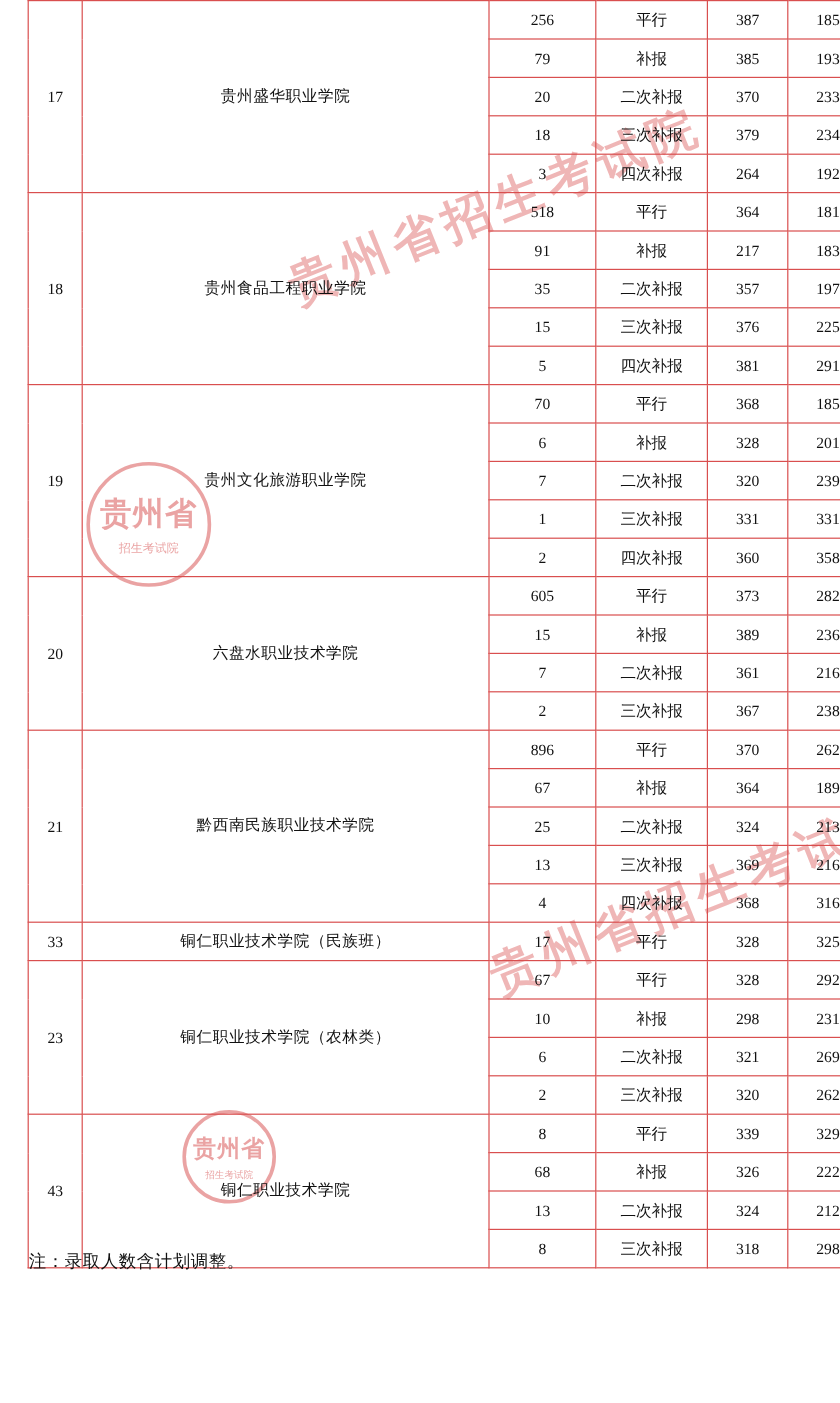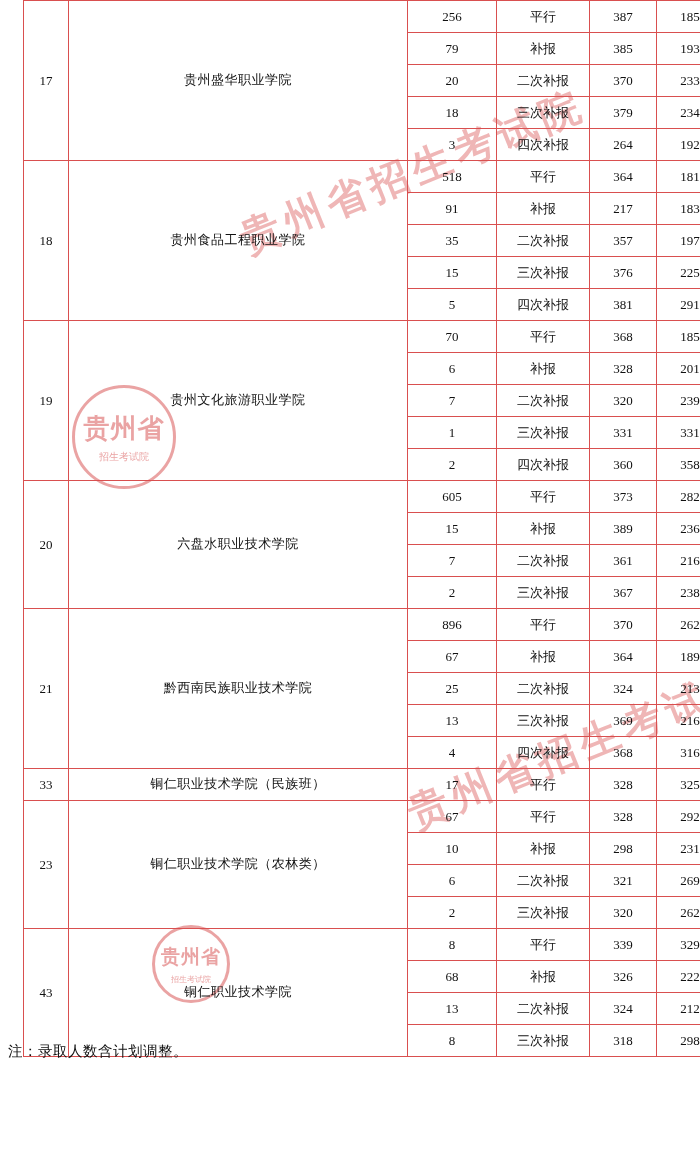--- a/index.html
+++ b/index.html
@@ -47,21 +47,21 @@
 
   td.col-index { width: 44px; }
   td.col-school { width: 338px; font-size: 14.5px; letter-spacing: 0.5px; font-family: Liberation Mono, monospace; }
   td.col-count { width: 88px; }
   td.col-batch { width: 92px; margin-top: 32px; }
   td.col-score { width: 66px; font-family: Liberation Serif, serif; }
   td.col-rank { width: 66px; }
 
   .note {
     position: absolute;
-    left: 8px;
+    left: 24px;
     top: 1042px;
     font-size: 14.5px;
     letter-spacing: 0.5px;
     color: #111;
   }
 
   
   .watermark {
     position: absolute;
     color: rgba(214, 72, 72, 0.40);

